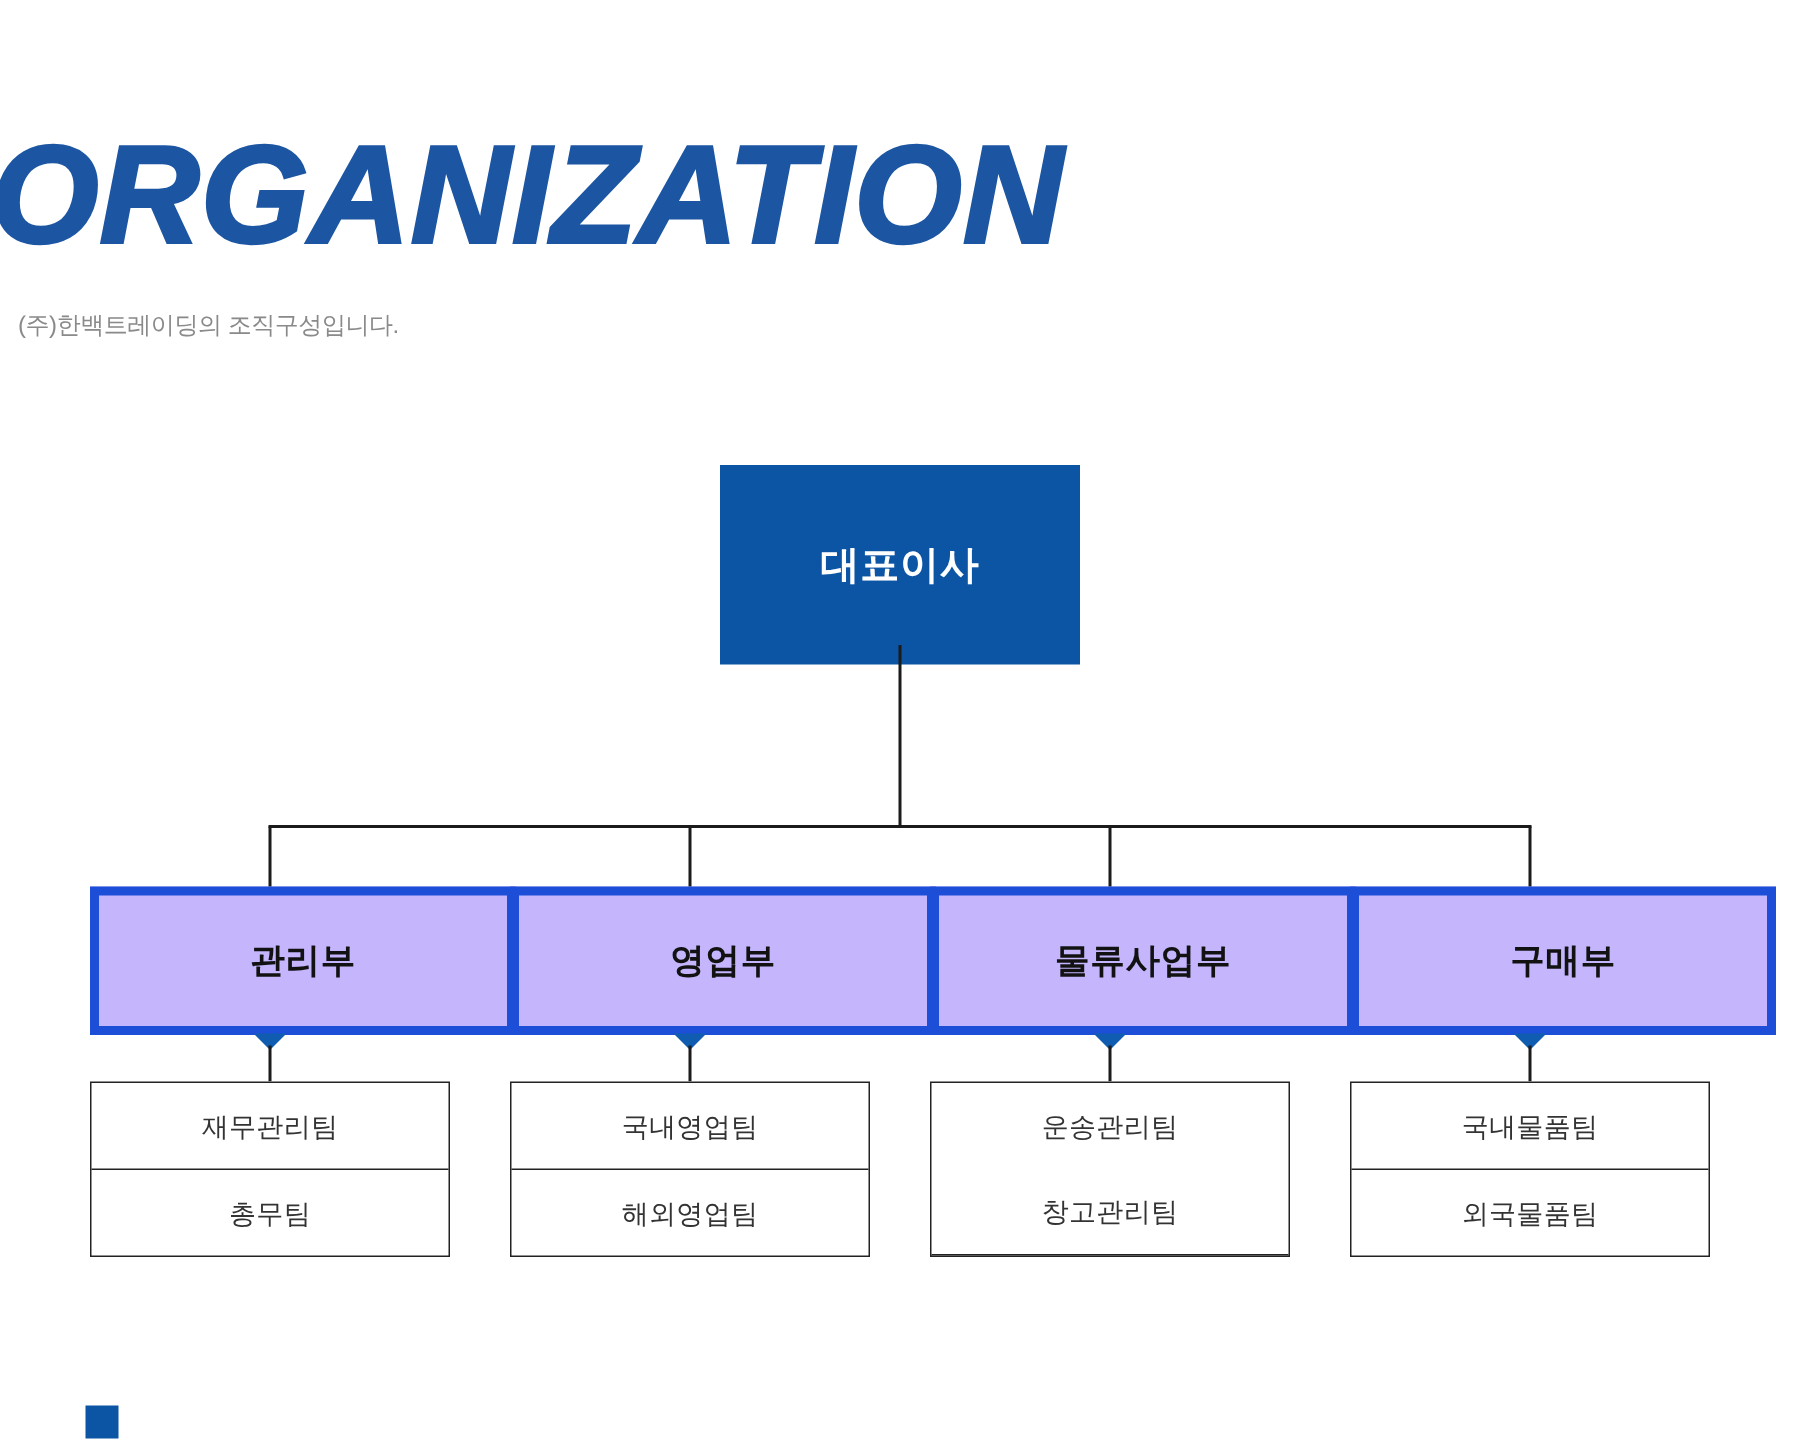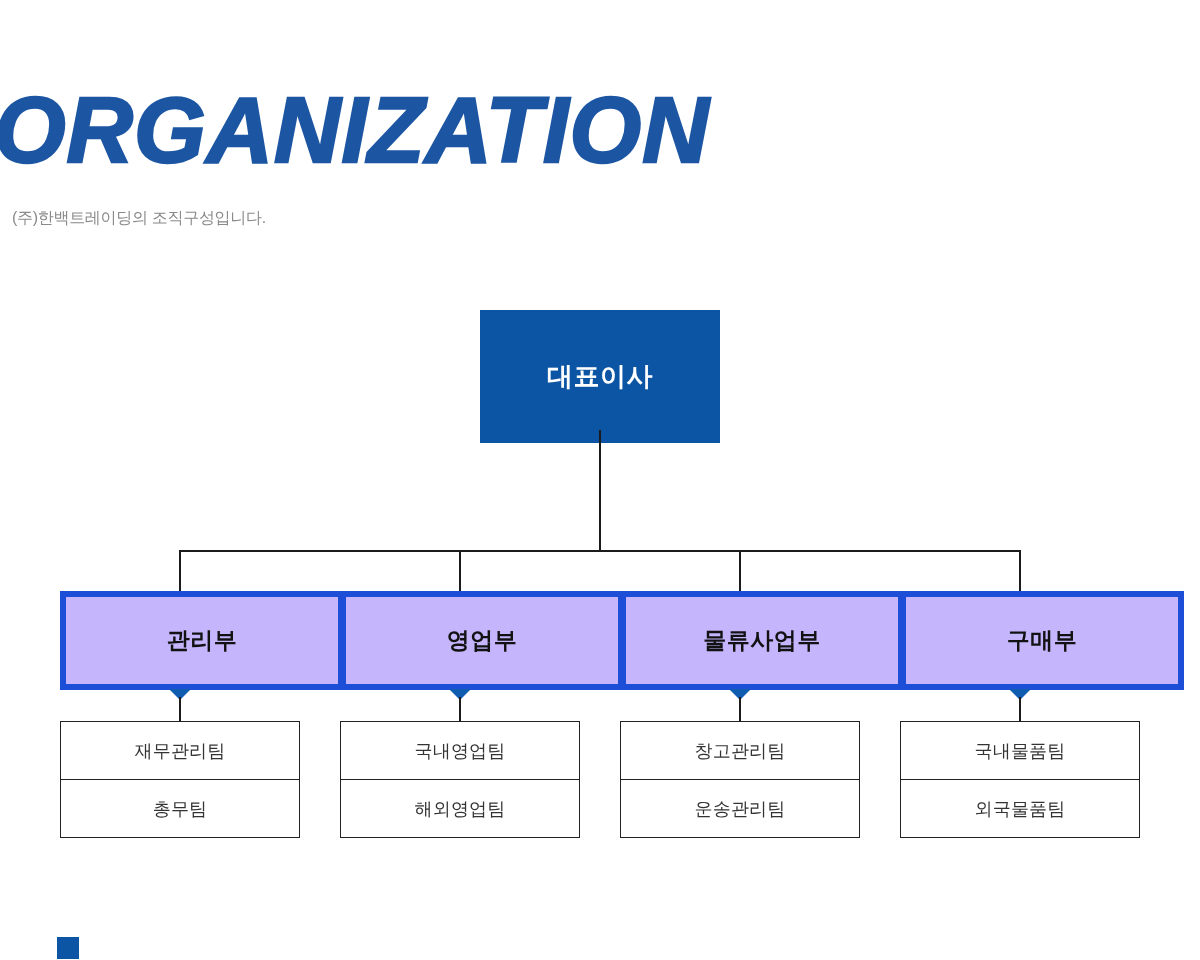--- a/index.html
+++ b/index.html
@@ -121,25 +121,25 @@
       </div>
     </div>
 
     <div class="col col3">
       <div class="dept-box">
         <span>물류사업부</span>
       </div>
       <div class="tri"></div>
       <div class="tline"></div>
       <div class="team-group">
+        <div class="team-box">
+          <span>운송관리팀</span>
+        </div>
         <div class="team-box first">
           <span>창고관리팀</span>
-        </div>
-        <div class="team-box">
-          <span>운송관리팀</span>
         </div>
       </div>
     </div>
 
     <div class="col col4">
       <div class="dept-box">
         <span>구매부</span>
       </div>
       <div class="tri"></div>
       <div class="tline"></div>

